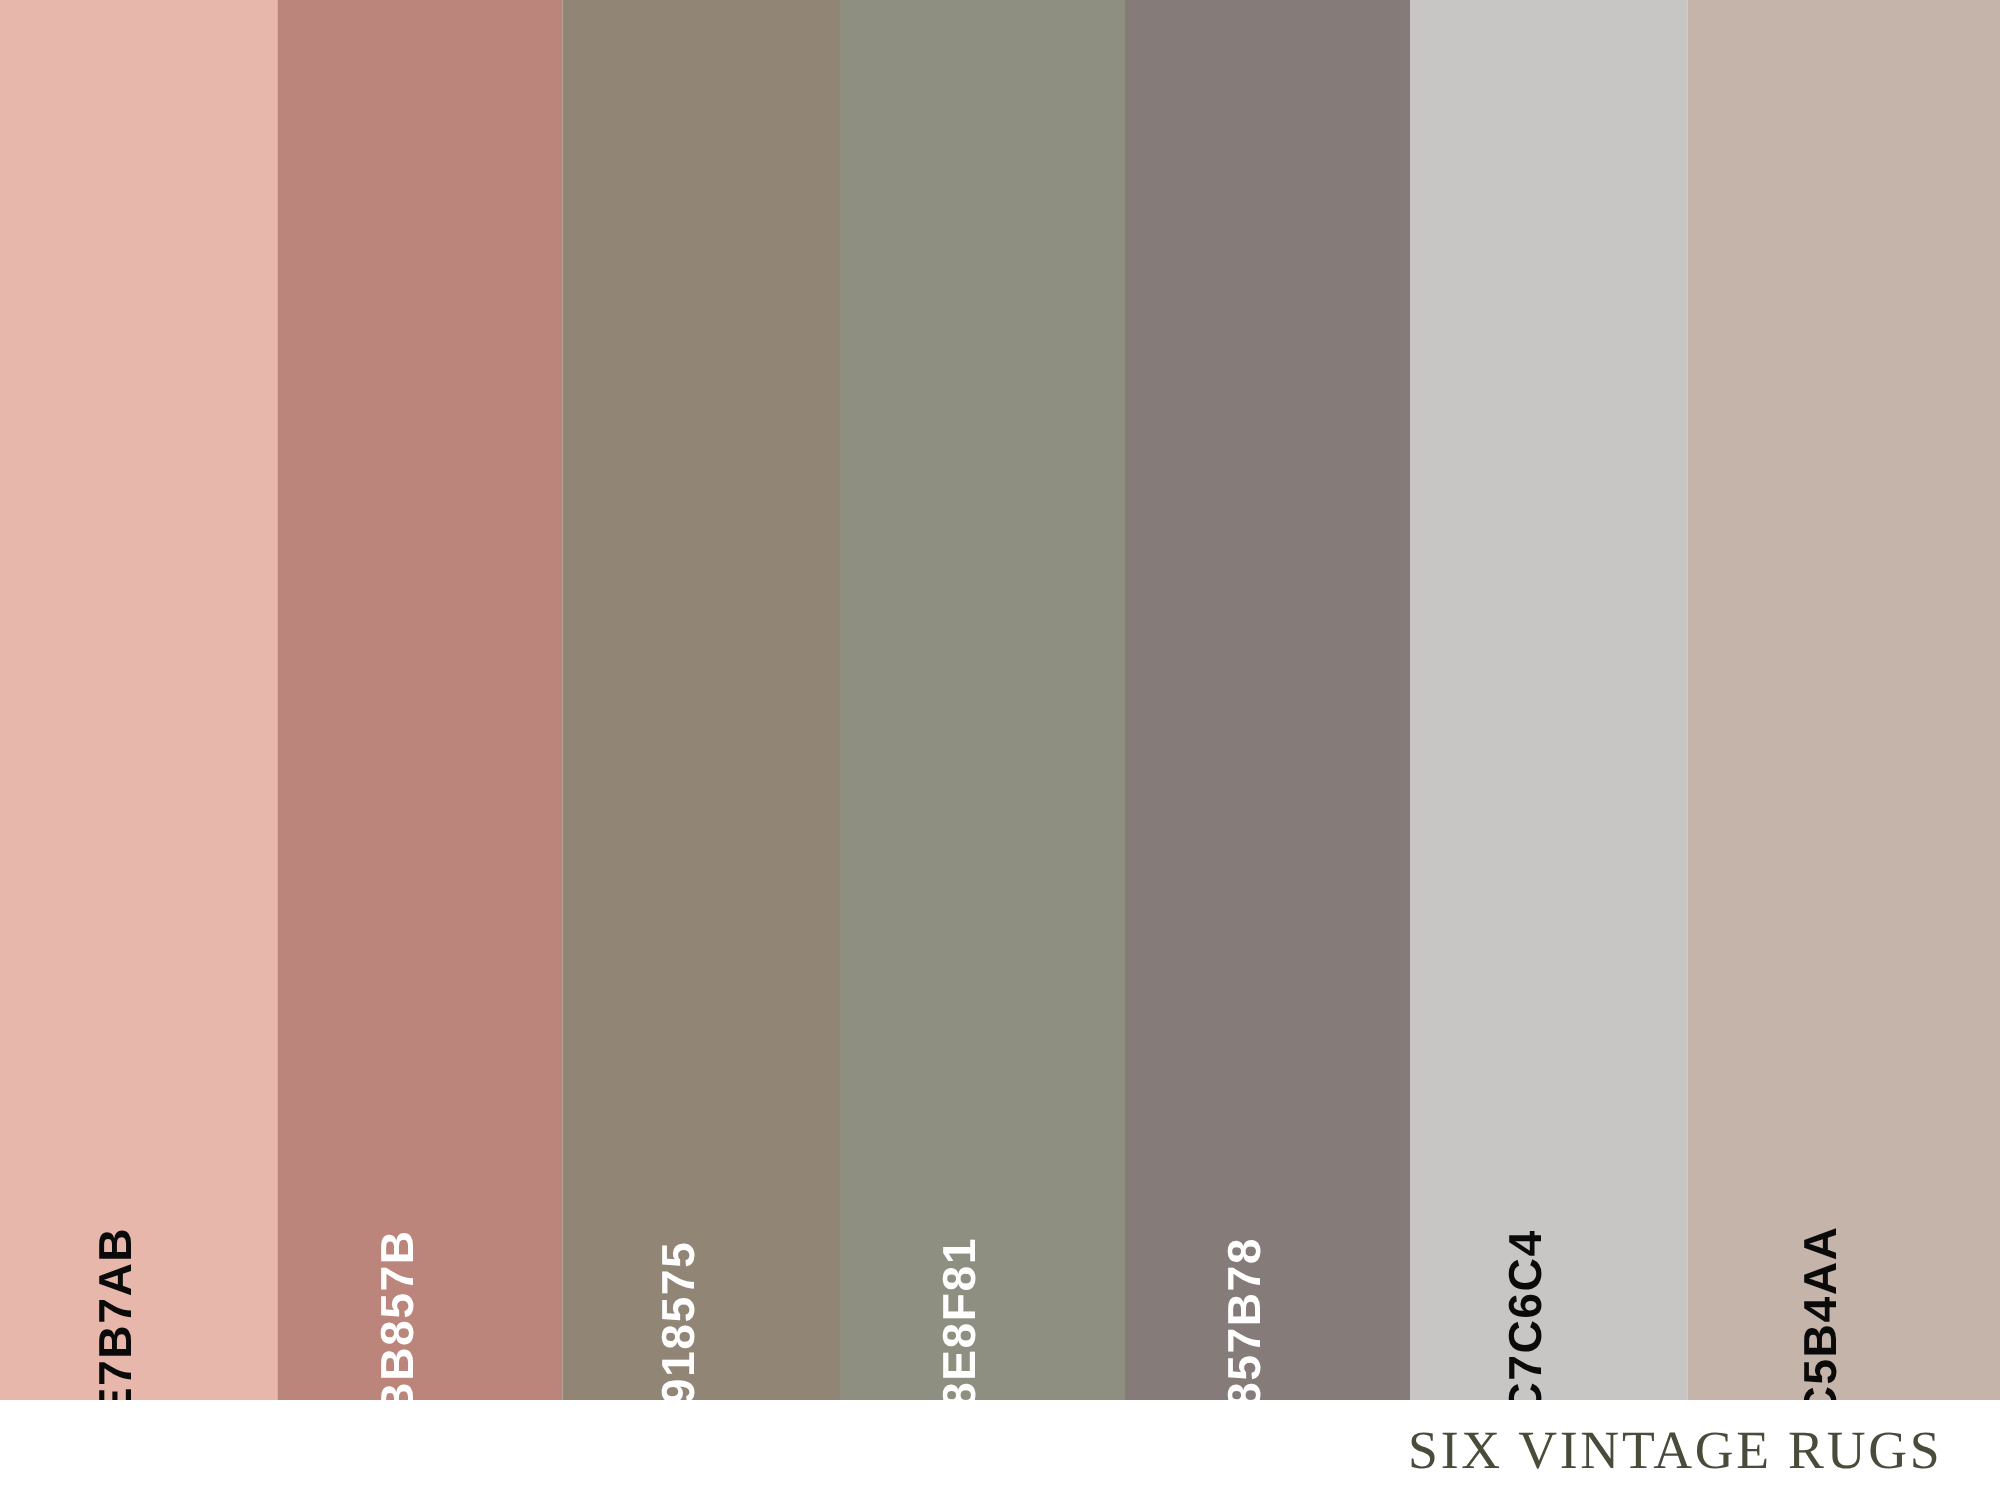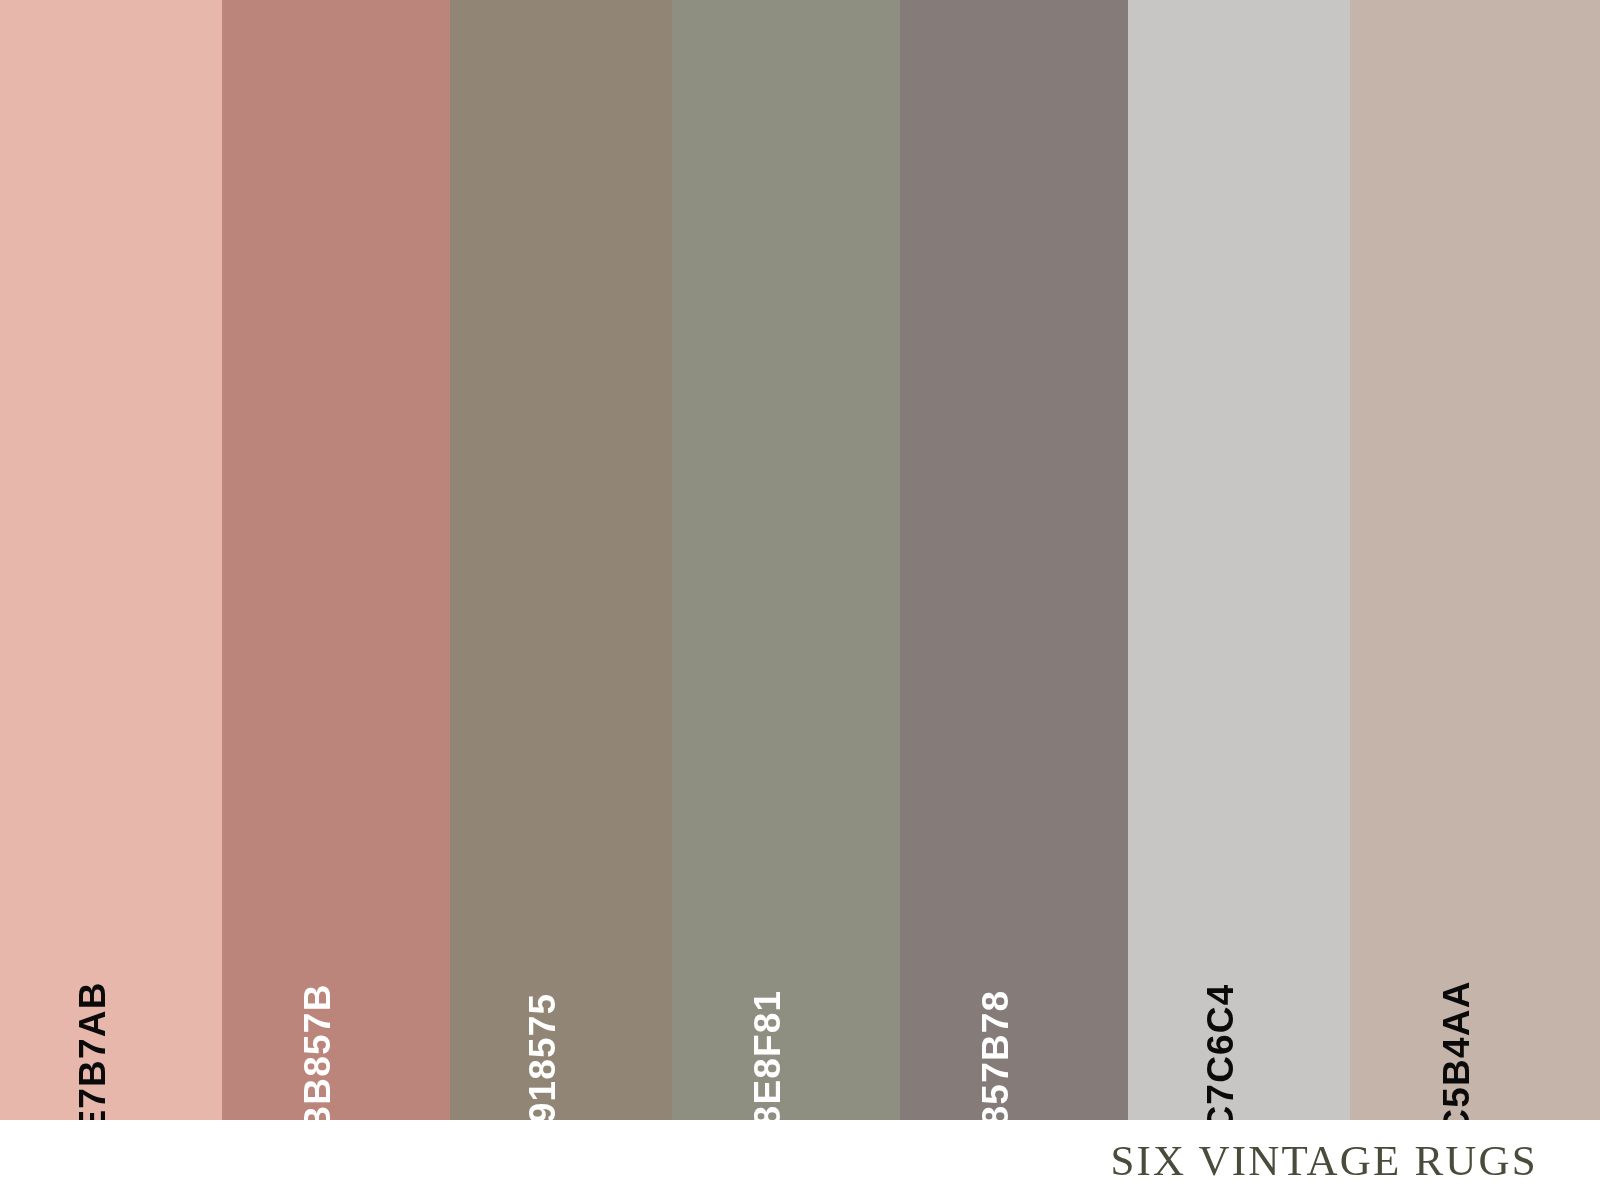--- a/index.html
+++ b/index.html
@@ -67,21 +67,21 @@
     align-items: center;
     justify-content: flex-end;
   }
 
   #brand-wordmark {
     font-family: "Liberation Serif", "DejaVu Serif", serif;
     font-size: 43px;
     font-weight: 400;
     letter-spacing: 2.2px;
     color: #4a4c3b;
-    padding-right: 62px;
+    padding-right: 46px;
     white-space: nowrap;
     line-height: 1;
   }
 </style>
 </head>
 <body>
 
 <div id="palette-page">
 
   <div id="swatch-strip">

